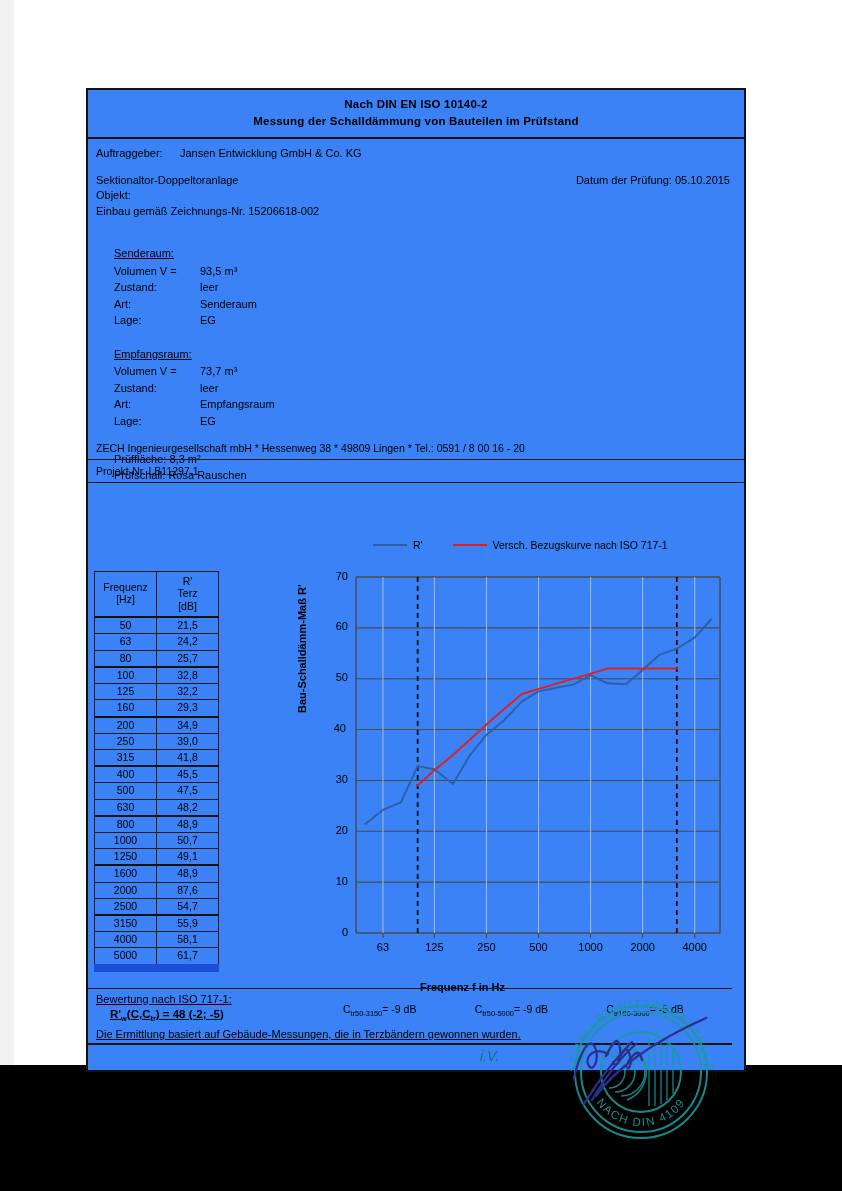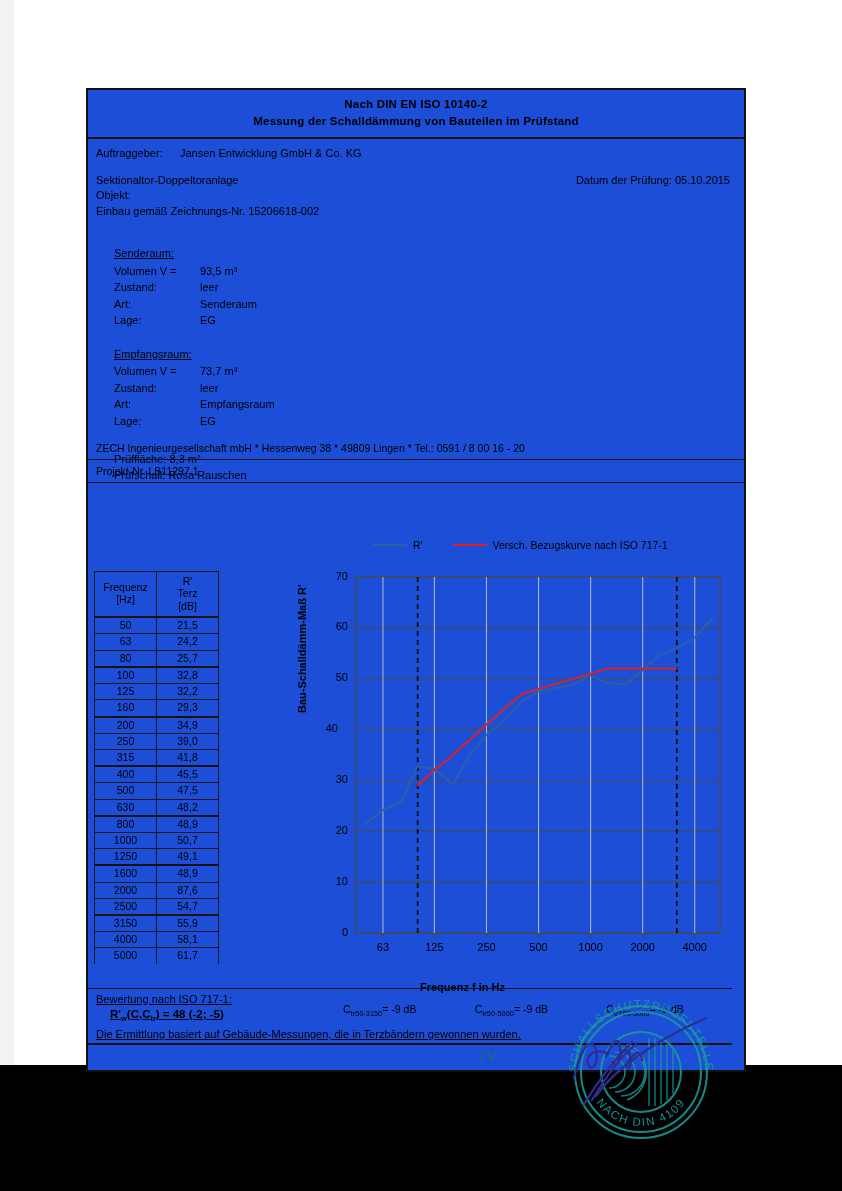--- a/index.html
+++ b/index.html
@@ -14,21 +14,21 @@
     background:#ffffff;
   }
   .scan-edge{
     position:absolute;left:0;top:0;width:14px;height:1065px;
     background:#f2f2f2;
   }
   
   .frame{
     position:absolute;left:86px;top:88px;width:660px;height:984px;
     border:2px solid #111;
-    background:#1d4ed8;
+    background:#3b82f6;
     box-sizing:border-box;
   }
   .hrule{height:0;border-top:2px solid #111;}
   .hrule-thin{height:0;border-top:1px solid #111;}
 
   
   .title-block{padding:6px 0 6px 0;text-align:center;}
   .title-block .t1{font-size:11.5px;font-weight:bold;letter-spacing:.2px;line-height:1.5;}
   .title-block .t2{font-size:11.5px;font-weight:bold;letter-spacing:.2px;line-height:1.5;}
 
@@ -64,21 +64,21 @@
     border-collapse:collapse;font-size:10.5px;
   }
   .freqtable td,.freqtable th{
     border:1px solid #1a1a1a;
     text-align:center;
     padding:0;height:15.2px;width:61px;
     font-weight:normal;line-height:15.2px;
   }
   .freqtable thead th{height:auto;padding:3px 0 4px 0;line-height:12.6px;font-weight:normal;}
   .freqtable tr.grp td{border-top:2px solid #111;}
-  .freqtable tr.last td{border-bottom:4px solid #1d4ed8;}
+  .freqtable tr.last td{border-bottom:8px solid #1d4ed8;}
 
   
   .chart-wrap{position:absolute;left:212px;top:416px;width:430px;height:440px;}
   .ylabel{
     position:absolute;left:-4px;top:150px;
     transform:rotate(-90deg);transform-origin:left top;
     font-size:11px;font-weight:bold;white-space:nowrap;
   }
   .xlabel{
     position:absolute;left:120px;top:418px;
@@ -340,21 +340,21 @@
             <line x1="238.54471149658463" y1="370" x2="238.54471149658463" y2="375" stroke="#4a4a4a" stroke-width="1.1"></line>
             <line x1="290.60584991696453" y1="370" x2="290.60584991696453" y2="375" stroke="#4a4a4a" stroke-width="1.1"></line>
             <line x1="342.6669883373444" y1="370" x2="342.6669883373444" y2="375" stroke="#4a4a4a" stroke-width="1.1"></line>
             <line x1="394.7281267577243" y1="370" x2="394.7281267577243" y2="375" stroke="#4a4a4a" stroke-width="1.1"></line>
           </svg>
         <div id="ytick-layer">
             <div class="ytick" style="left: 22px; top: 363px;">0</div>
             <div class="ytick" style="left: 22px; top: 312.143px;">10</div>
             <div class="ytick" style="left: 22px; top: 261.286px;">20</div>
             <div class="ytick" style="left: 22px; top: 210.429px;">30</div>
-            <div class="ytick" style="left: 12px; top: 159.571px;">40</div>
+            <div class="ytick" style="left: 20px; top: 159.571px;">40</div>
             <div class="ytick" style="left: 22px; top: 108.714px;">50</div>
             <div class="ytick" style="left: 22px; top: 57.8571px;">60</div>
             <div class="ytick" style="left: 22px; top: 7px;">70</div>
           </div>
         <div id="xtick-layer">
             <div class="xtick" style="left: 59.9598px; top: 378px;">63</div>
             <div class="xtick" style="left: 111.422px; top: 378px;">125</div>
             <div class="xtick" style="left: 163.484px; top: 378px;">250</div>
             <div class="xtick" style="left: 215.545px; top: 378px;">500</div>
             <div class="xtick" style="left: 267.606px; top: 378px;">1000</div>

